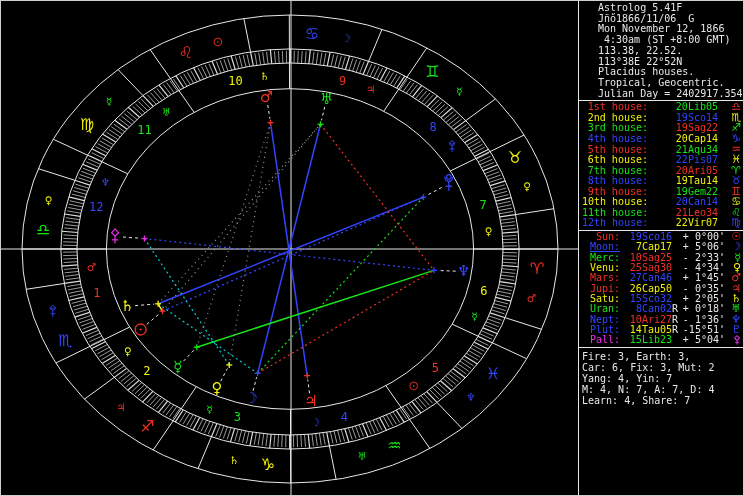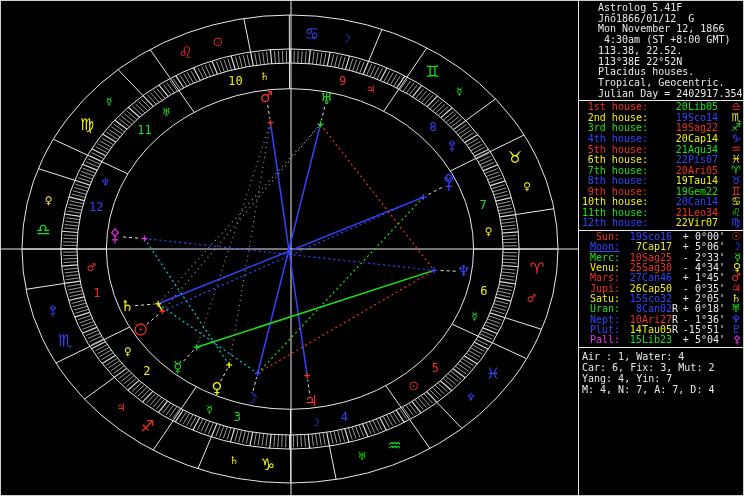--- a/index.html
+++ b/index.html
@@ -555,21 +555,21 @@
       <g transform="translate(114.05027311796184,235.4412847822737) scale(1)">
         <path d="M0,-7.5 L3.4,-3.8 L0,-0.2 L-3.4,-3.8 Z" fill="none" stroke="#f02bf0" stroke-width="1.2"></path>
         <line x1="0" y1="-0.2" x2="0" y2="7" stroke="#f02bf0" stroke-width="1.2"></line>
         <line x1="-3.2" y1="3.4" x2="3.2" y2="3.4" stroke="#f02bf0" stroke-width="1.2"></line>
       </g>
     </svg>
   <div class="vsep"></div>
   <div class="sidebar">
     <div class="hdr" id="hdr">
         <div>Astrolog 5.41F</div>
-        <div>Jñő1866/01/12  G</div>
+        <div>Jñő1866/11/06  G</div>
         <div>Mon November 12, 1866</div>
         <div> 4:30am (ST +8:00 GMT)</div>
         <div>113.38, 22.52.</div>
         <div>113°38E 22°52N</div>
         <div>Placidus houses.</div>
         <div>Tropical, Geocentric.</div>
         <div>Julian Day = 2402917.3542</div>
       </div>
     <hr class="sep">
     <div id="houses">
@@ -709,19 +709,20 @@
         <div class="prow">
           <span class="pn" style="color: rgb(240, 43, 240);">Pall:</span>
           <span class="pv" style="color: rgb(23, 228, 23);">15Lib23</span>
           <span class="pr"></span>
           <span class="pvel">+ 5°04'</span>
           <span class="pg" style="color: rgb(240, 43, 240);">⚴</span>
         </div>
       </div>
     <hr class="sep">
     <div class="stats" id="stats">
-        <div>Air : 1, Water: 4</div>
+        <div>Fire: 3, Earth: 3,</div>
         <div>Car: 6, Fix: 3, Mut: 2</div>
         <div>Yang: 4, Yin: 7</div>
         <div>M: 4, N: 7, A: 7, D: 4</div>
+        <div>Learn: 4, Share: 7</div>
       </div>
   </div>
 </div>
 
 </body></html>

